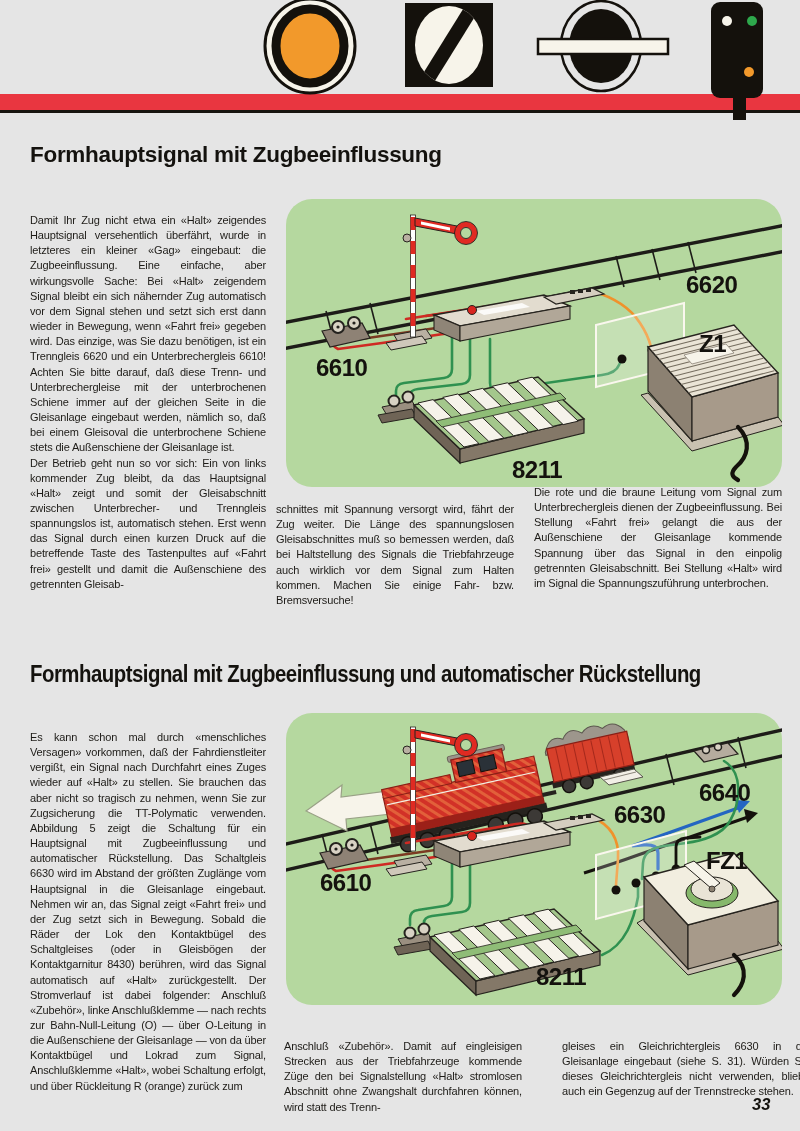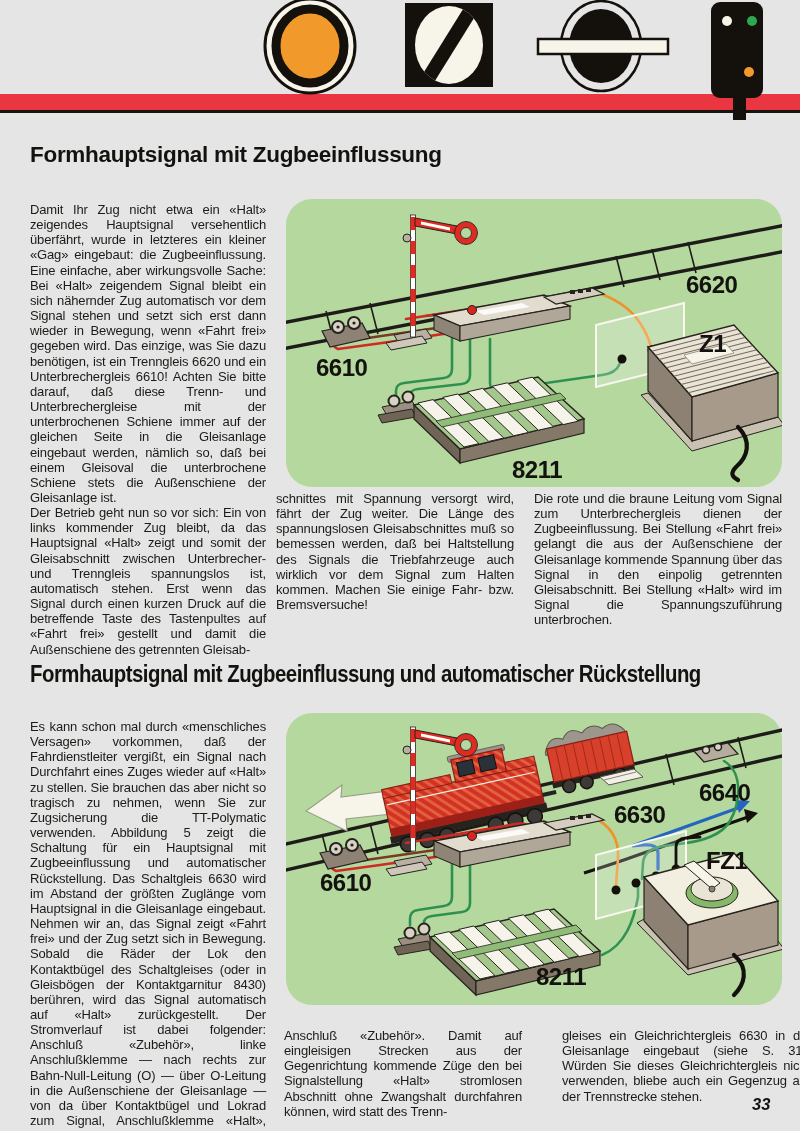--- a/index.html
+++ b/index.html
@@ -8,22 +8,22 @@
     background:#e5e5e5;overflow:hidden;
     font-family:"Liberation Sans",sans-serif;color:#1c1a16;padding-left:40px;
   }
   .hdr-art{position:absolute;left:0;top:0;}
   .headline{
     position:absolute;left:30px;margin:0;font-weight:700;color:#14120e;
     font-size:22.5px;letter-spacing:-0.3px;line-height:1;white-space:nowrap;
   }
   #headline2{transform:scaleX(0.85);transform-origin:0 0;font-size:24px;letter-spacing:-0.6px;}
   .body-text{
-    position:absolute;font-size:13px;line-height:15.15px;
-    text-align:justify;letter-spacing:-0.15px;color:#1d1b17;
+    position:absolute;font-size:11px;line-height:15.15px;
+    text-align:justify;letter-spacing:-0.15px;color:#1d1b17;margin-top:11px;
   }
   .body-text p{margin:0;}
   .fig{position:absolute;}
   .figlabel{
     font-family:"Liberation Sans",sans-serif;font-weight:700;
     font-size:24px;fill:#14120e;letter-spacing:-0.5px;
   }
   .pagenum{position:absolute;left:752px;top:1095px;font-weight:700;font-size:16.5px;color:#14120e;font-style:italic;}
 </style>
 </head>
@@ -180,21 +180,21 @@
       <polygon points="150,222 274,194 280,200 156,228" fill="#8fbd77" stroke="#26231e" stroke-width="0.8"></polygon>
     </g>
 
     <text class="figlabel" x="400" y="94">6620</text>
     <text class="figlabel" x="30" y="177">6610</text>
     <text class="figlabel" x="413" y="153">Z1</text>
     <text class="figlabel" x="226" y="279">8211</text>
   </svg>
 
   <div class="body-text" style="left:276px;top:491px;width:238px">schnittes mit Spannung versorgt wird, fährt der Zug weiter. Die Länge des spannungslosen Gleisabschnittes muß so bemessen werden, daß bei Haltstellung des Signals die Triebfahrzeuge auch wirklich vor dem Signal zum Halten kommen. Machen Sie einige Fahr- bzw. Bremsversuche!</div>
-  <div class="body-text" style="left:534px;top:491px;width:248px">Die rote und die braune Leitung vom Signal zum Unterbrechergleis dienen der Zugbeeinflussung. Bei Stellung «Fahrt frei» gelangt die aus der Außenschiene der Gleisanlage kommende Spannung über das Signal in den einpolig getrennten Gleisabschnitt. Bei Stellung «Halt» wird im Signal die Spannungszuführung unterbrochen.</div>
+  <div class="body-text" style="left:534px;top:474px;width:248px">Die rote und die braune Leitung vom Signal zum Unterbrechergleis dienen der Zugbeeinflussung. Bei Stellung «Fahrt frei» gelangt die aus der Außenschiene der Gleisanlage kommende Spannung über das Signal in den einpolig getrennten Gleisabschnitt. Bei Stellung «Halt» wird im Signal die Spannungszuführung unterbrochen.</div>
 
   <h2 class="headline" id="headline2" style="top:662px">Formhauptsignal mit Zugbeeinflussung und automatischer Rückstellung</h2>
 
   <div class="body-text" style="left:30px;top:719px;width:236px">Es kann schon mal durch «menschliches Versagen» vorkommen, daß der Fahrdienstleiter vergißt, ein Signal nach Durchfahrt eines Zuges wieder auf «Halt» zu stellen. Sie brauchen das aber nicht so tragisch zu nehmen, wenn Sie zur Zugsicherung die TT-Polymatic verwenden. Abbildung 5 zeigt die Schaltung für ein Hauptsignal mit Zugbeeinflussung und automatischer Rückstellung. Das Schaltgleis 6630 wird im Abstand der größten Zuglänge vom Hauptsignal in die Gleisanlage eingebaut. Nehmen wir an, das Signal zeigt «Fahrt frei» und der Zug setzt sich in Bewegung. Sobald die Räder der Lok den Kontaktbügel des Schaltgleises (oder in Gleisbögen der Kontaktgarnitur 8430) berühren, wird das Signal automatisch auf «Halt» zurückgestellt. Der Stromverlauf ist dabei folgender: Anschluß «Zubehör», linke Anschlußklemme — nach rechts zur Bahn-Null-Leitung (O) — über O-Leitung in die Außenschiene der Gleisanlage — von da über Kontaktbügel und Lokrad zum Signal, Anschlußklemme «Halt», wobei Schaltung erfolgt, und über Rückleitung R (orange) zurück zum</div>
 
   <svg class="fig" style="left:286px;top:713px" width="496" height="292" viewBox="0 0 496 292">
     <defs>
       <pattern id="lh" width="7" height="7" patternUnits="userSpaceOnUse" patternTransform="rotate(45)">
         <rect width="7" height="7" fill="#d23127"></rect>
         <rect width="7" height="3" fill="#e2603a"></rect>
@@ -360,17 +360,17 @@
       <polygon points="150,222 274,194 280,200 156,228" fill="#8fbd77" stroke="#26231e" stroke-width="0.8"></polygon>
     </g>
 
     <text class="figlabel" x="34" y="178">6610</text>
     <text class="figlabel" x="328" y="110">6630</text>
     <text class="figlabel" x="413" y="88">6640</text>
     <text class="figlabel" x="420" y="156">FZ1</text>
     <text class="figlabel" x="250" y="272">8211</text>
   </svg>
 
-  <div class="body-text" style="left:284px;top:1028px;width:238px">Anschluß «Zubehör». Damit auf eingleisigen Strecken aus der Gegenrichtung kommende Züge den bei Signalstellung «Halt» stromlosen Abschnitt ohne Zwangshalt durchfahren können, wird statt des Trenn-</div>
+  <div class="body-text" style="left:284px;top:1028px;width:238px">Anschluß «Zubehör». Damit auf eingleisigen Strecken aus der Triebfahrzeuge kommende Züge den bei Signalstellung «Halt» stromlosen Abschnitt ohne Zwangshalt durchfahren können, wird statt des Trenn-</div>
   <div class="body-text" style="left:562px;top:1028px;width:248px">gleises ein Gleichrichtergleis 6630 in die Gleisanlage eingebaut (siehe S. 31). Würden Sie dieses Gleichrichtergleis nicht verwenden, bliebe auch ein Gegenzug auf der Trennstrecke stehen.</div>
 
   <div class="pagenum">33</div>
 </div>
 
 </body></html>

